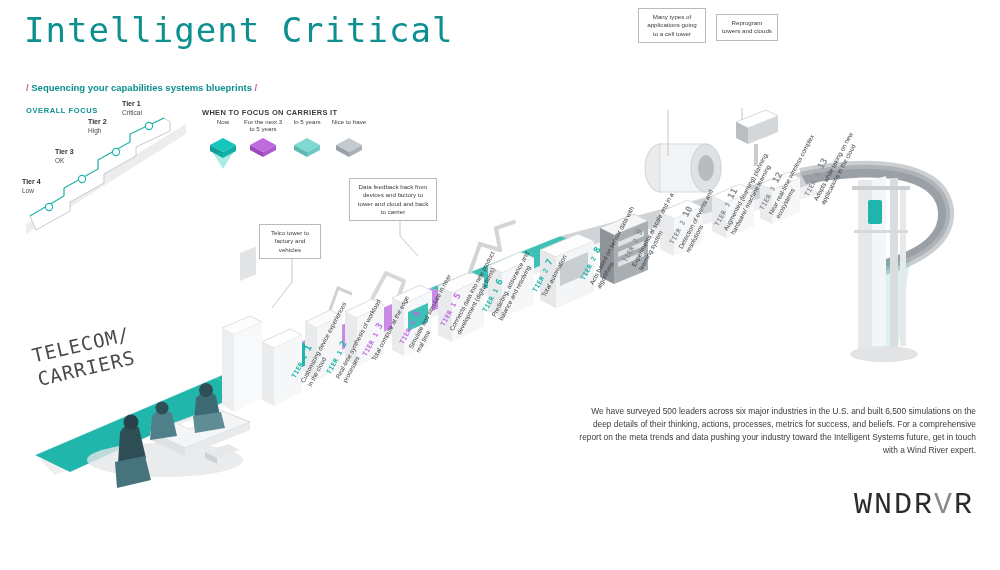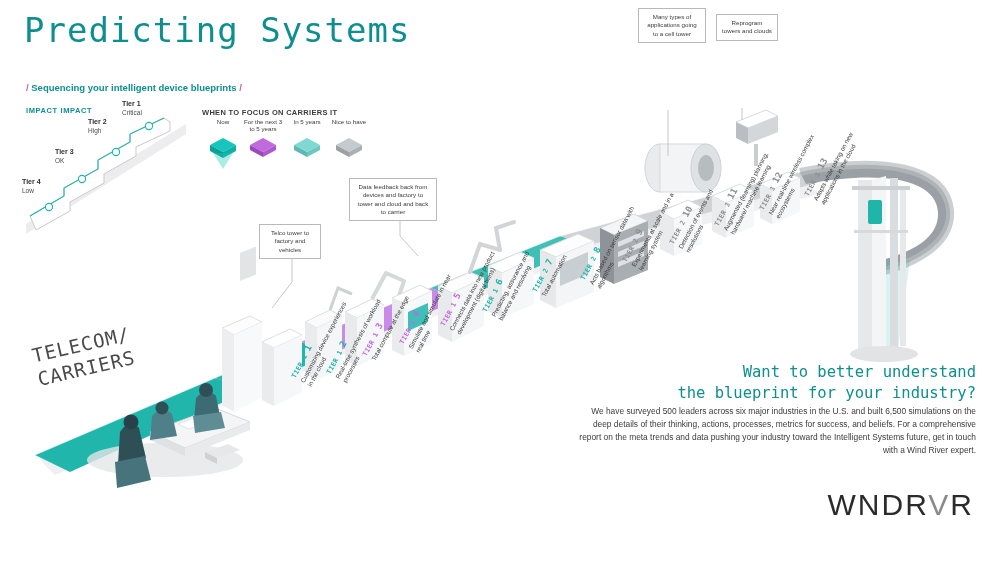--- a/index.html
+++ b/index.html
@@ -86,39 +86,39 @@
   .cta-body {
     position:absolute; right:24px; top:405px; width:400px; text-align:right;
     font-size:8.4px; line-height:1.55; color:#3b3b3b;
   }
   .cta-link {
     position:absolute; right:24px; top:460px; width:440px; text-align:right;
     font-size:9.2px; font-weight:bold; color:#0e8f8f; text-decoration:none;
   }
   .logo {
     position:absolute; right:26px; top:488px;
-    font-family:Liberation Sans, sans-serif;
+    font-family:Liberation Mono, monospace;
     font-size:30px; letter-spacing:2px; color:#2b2b2b;
   }
   .logo .v { color:#8a8a8a; }
   svg { display:block; overflow:visible; }
 </style>
 </head>
 <body>
 
 <div class="stage">
 
-  <div class="title">Predicting Systems</div>
+  <div class="title">Intelligent Critical</div>
   <div class="breadcrumb">
     <span class="slash">/</span>
-    <span>Sequencing your intelligent device blueprints</span>
+    <span>Sequencing your capabilities systems blueprints</span>
     <span class="slash">/</span>
   </div>
 
-  <div class="legend-impact-title">IMPACT IMPACT</div>
+  <div class="legend-impact-title">OVERALL FOCUS</div>
 
   <svg class="impact-ramp" viewBox="0 0 175 125">
 
     <path d="M8 112 L60 78 L168 12 L168 22 L60 90 L8 122 Z" fill="#ededf0"></path>
 
     <path d="M12 104 L46 84 L46 76 L80 57 L80 48 L112 30 L112 22 L146 6
              L152 10 L152 19 L118 35 L118 44 L86 62 L86 71 L52 90 L52 99 L18 118 Z" fill="#ffffff" stroke="#c9c9cf" stroke-width="1"></path>
     <path d="M12 104 L46 84 L46 76 L80 57 L80 48 L112 30 L112 22 L146 6" fill="none" stroke="#1fb5ab" stroke-width="1.1"></path>
     <circle cx="31" cy="95" r="3.6" fill="#ffffff" stroke="#1fb5ab" stroke-width="1.1"></circle>
     <circle cx="64" cy="67" r="3.6" fill="#ffffff" stroke="#1fb5ab" stroke-width="1.1"></circle>
@@ -416,22 +416,18 @@
     <span class="tier" style="color:#8a8f94;">TIER 3</span>
     <span class="num" style="color:#8a8f94;">12</span>
     <span class="txt">Near real-time wireless complex ecosystems</span>
   </div>
   <div class="step" style="left:796px; top:190px; transform:rotate(-62deg);">
     <span class="tier" style="color:#8a8f94;">TIER 3</span>
     <span class="num" style="color:#8a8f94;">13</span>
     <span class="txt">Adapts while taking on new applications in the cloud</span>
   </div>
 
-  <div class="cta-title">
-    <span>Want to better understand</span><br>
-    <span>the blueprint for your industry?</span>
-  </div>
   <div class="cta-body">We have surveyed 500 leaders across six major industries in the U.S. and built 6,500 simulations on the deep details of their thinking, actions, processes, metrics for success, and beliefs. For a comprehensive report on the meta trends and data pushing your industry toward the Intelligent Systems future, get in touch with a Wind River expert.</div>
   <div class="logo">
     <span>WNDR</span><span class="v">V</span><span>R</span>
   </div>
 
 </div>
 
 </body></html>

